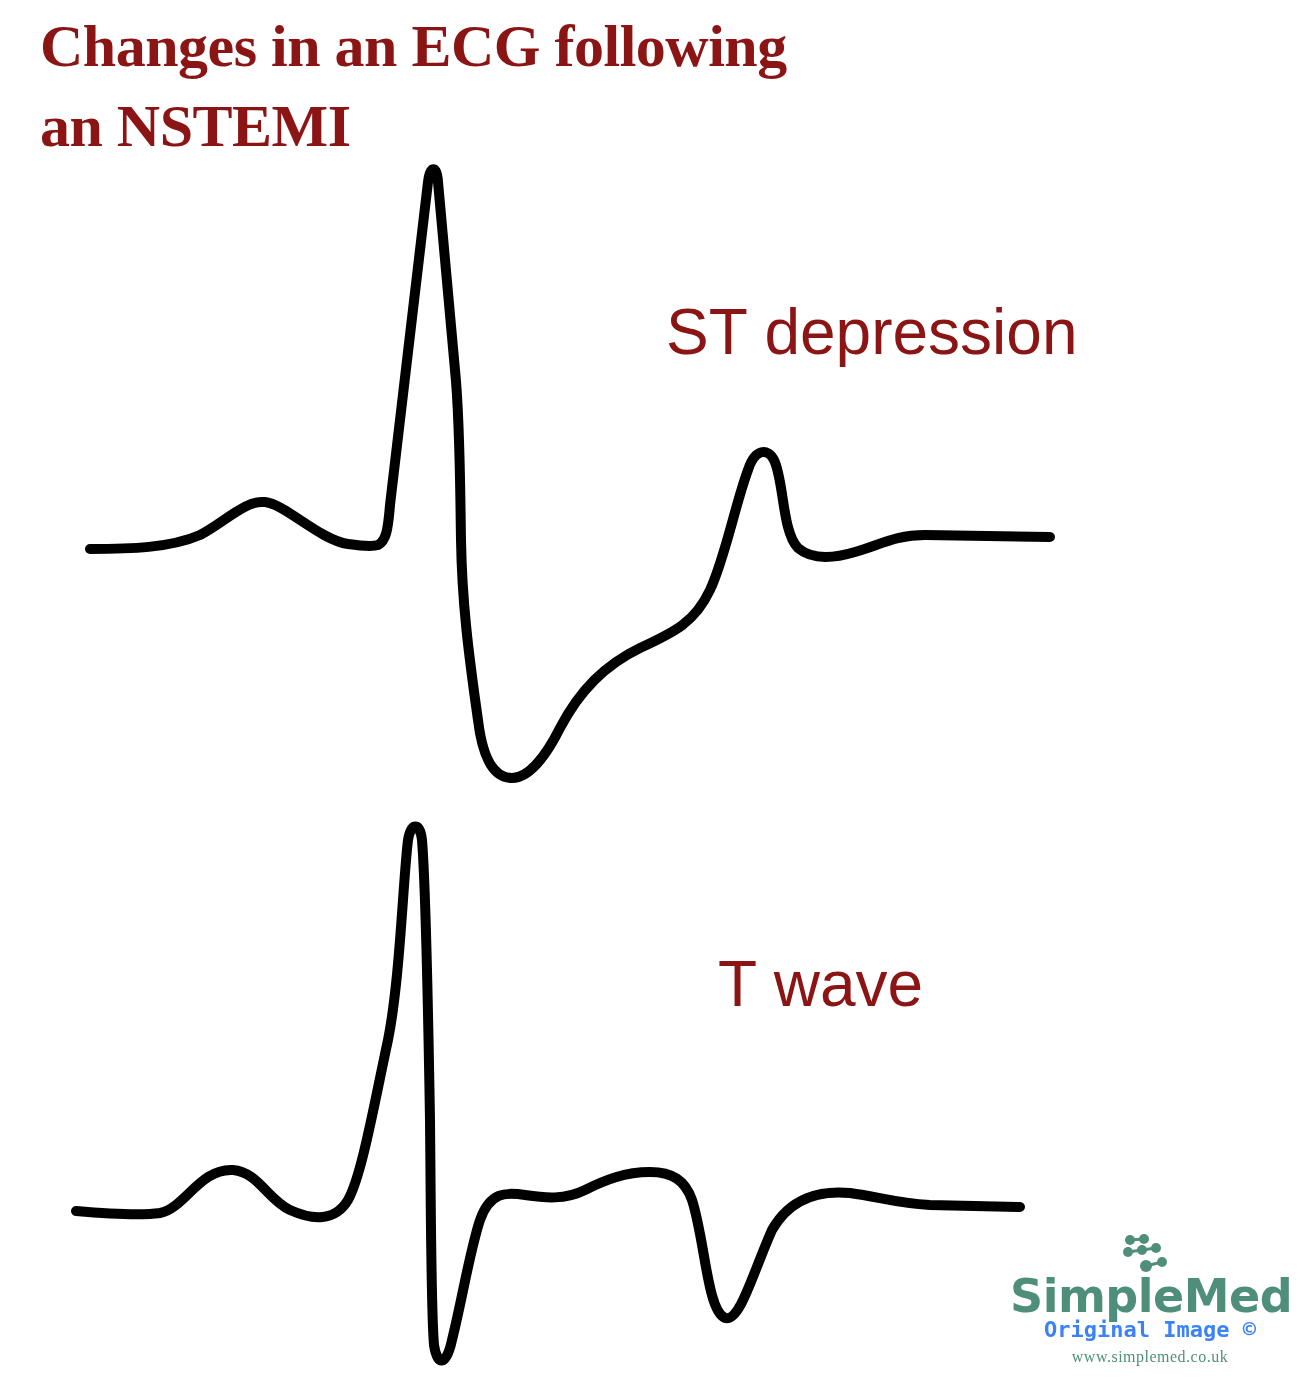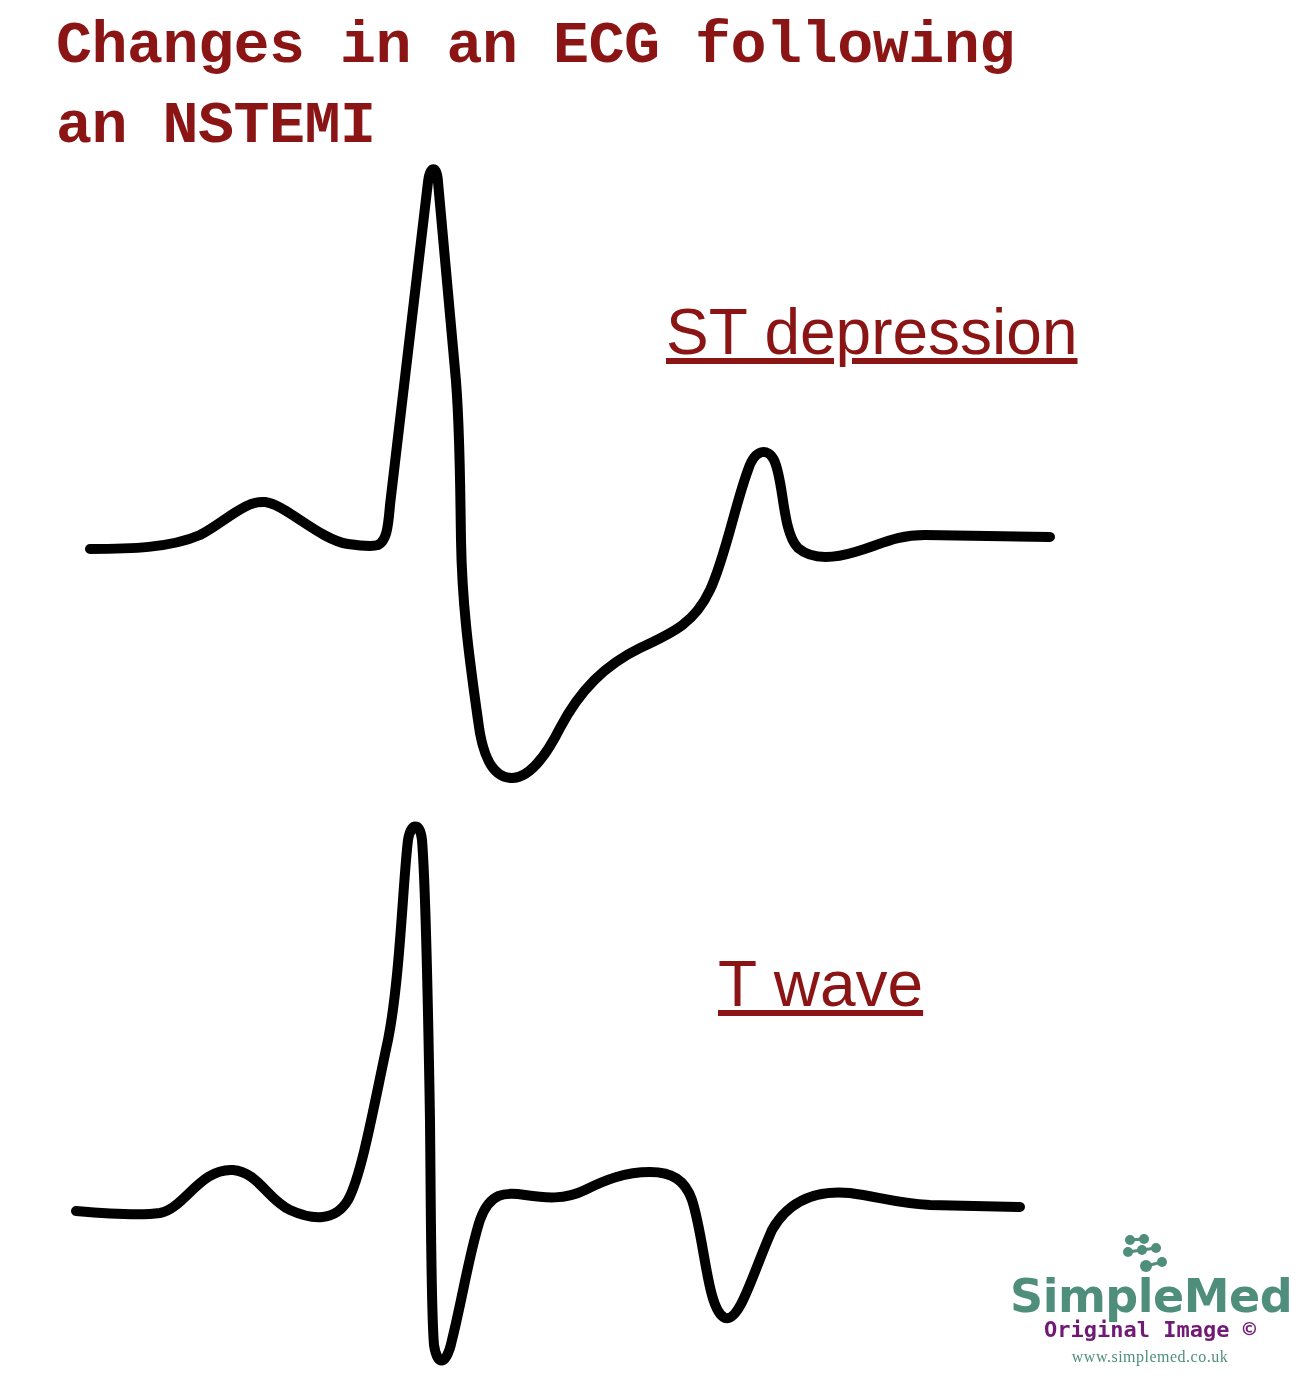--- a/index.html
+++ b/index.html
@@ -9,24 +9,24 @@
     }
     body {
       width: 1300px;
       height: 1396px;
       position: relative;
       overflow: hidden;
       font-family: "Liberation Sans", sans-serif;
     }
     .title {
       position: absolute;
-      left: 56px;
+      left: 40px;
       top: 6px;
       width: 980px;
-      font-family: Liberation Mono, monospace;
+      font-family: Liberation Serif, serif;
       font-weight: bold;
       font-size: 60px;
       line-height: 80px;
       color: #8b1414;
       letter-spacing: -0.5px;
       margin: 0;
     }
     .trace-svg {
       position: absolute;
       left: 0;
@@ -41,21 +41,20 @@
       stroke-linejoin: round;
     }
     .label {
       position: absolute;
       font-family: "Liberation Sans", sans-serif;
       font-weight: normal;
       color: #8b1414;
       font-size: 64px;
       line-height: 80px;
       margin: 0;
-      text-decoration: underline;
     }
     .label-st {
       left: 666px;
       top: 292px;
     }
     .label-tw {
       left: 718px;
       top: 944px;
     }
     .label-tw span {
@@ -81,21 +80,21 @@
       font-size: 46px;
       line-height: 40px;
       letter-spacing: -0.5px;
       color: #4f8e7b;
     }
     .logo-sub {
       font-family: "DejaVu Sans Mono", monospace;
       font-weight: bold;
       font-size: 22px;
       line-height: 28px;
-      color: #701a75;
+      color: #3b82f6;
     }
     .logo-url {
       font-family: Liberation Serif, serif;
       font-size: 16px;
       line-height: 26px;
       color: #4f8e7b;
       letter-spacing: 0.5px;
     }
   </style>
 </head>

